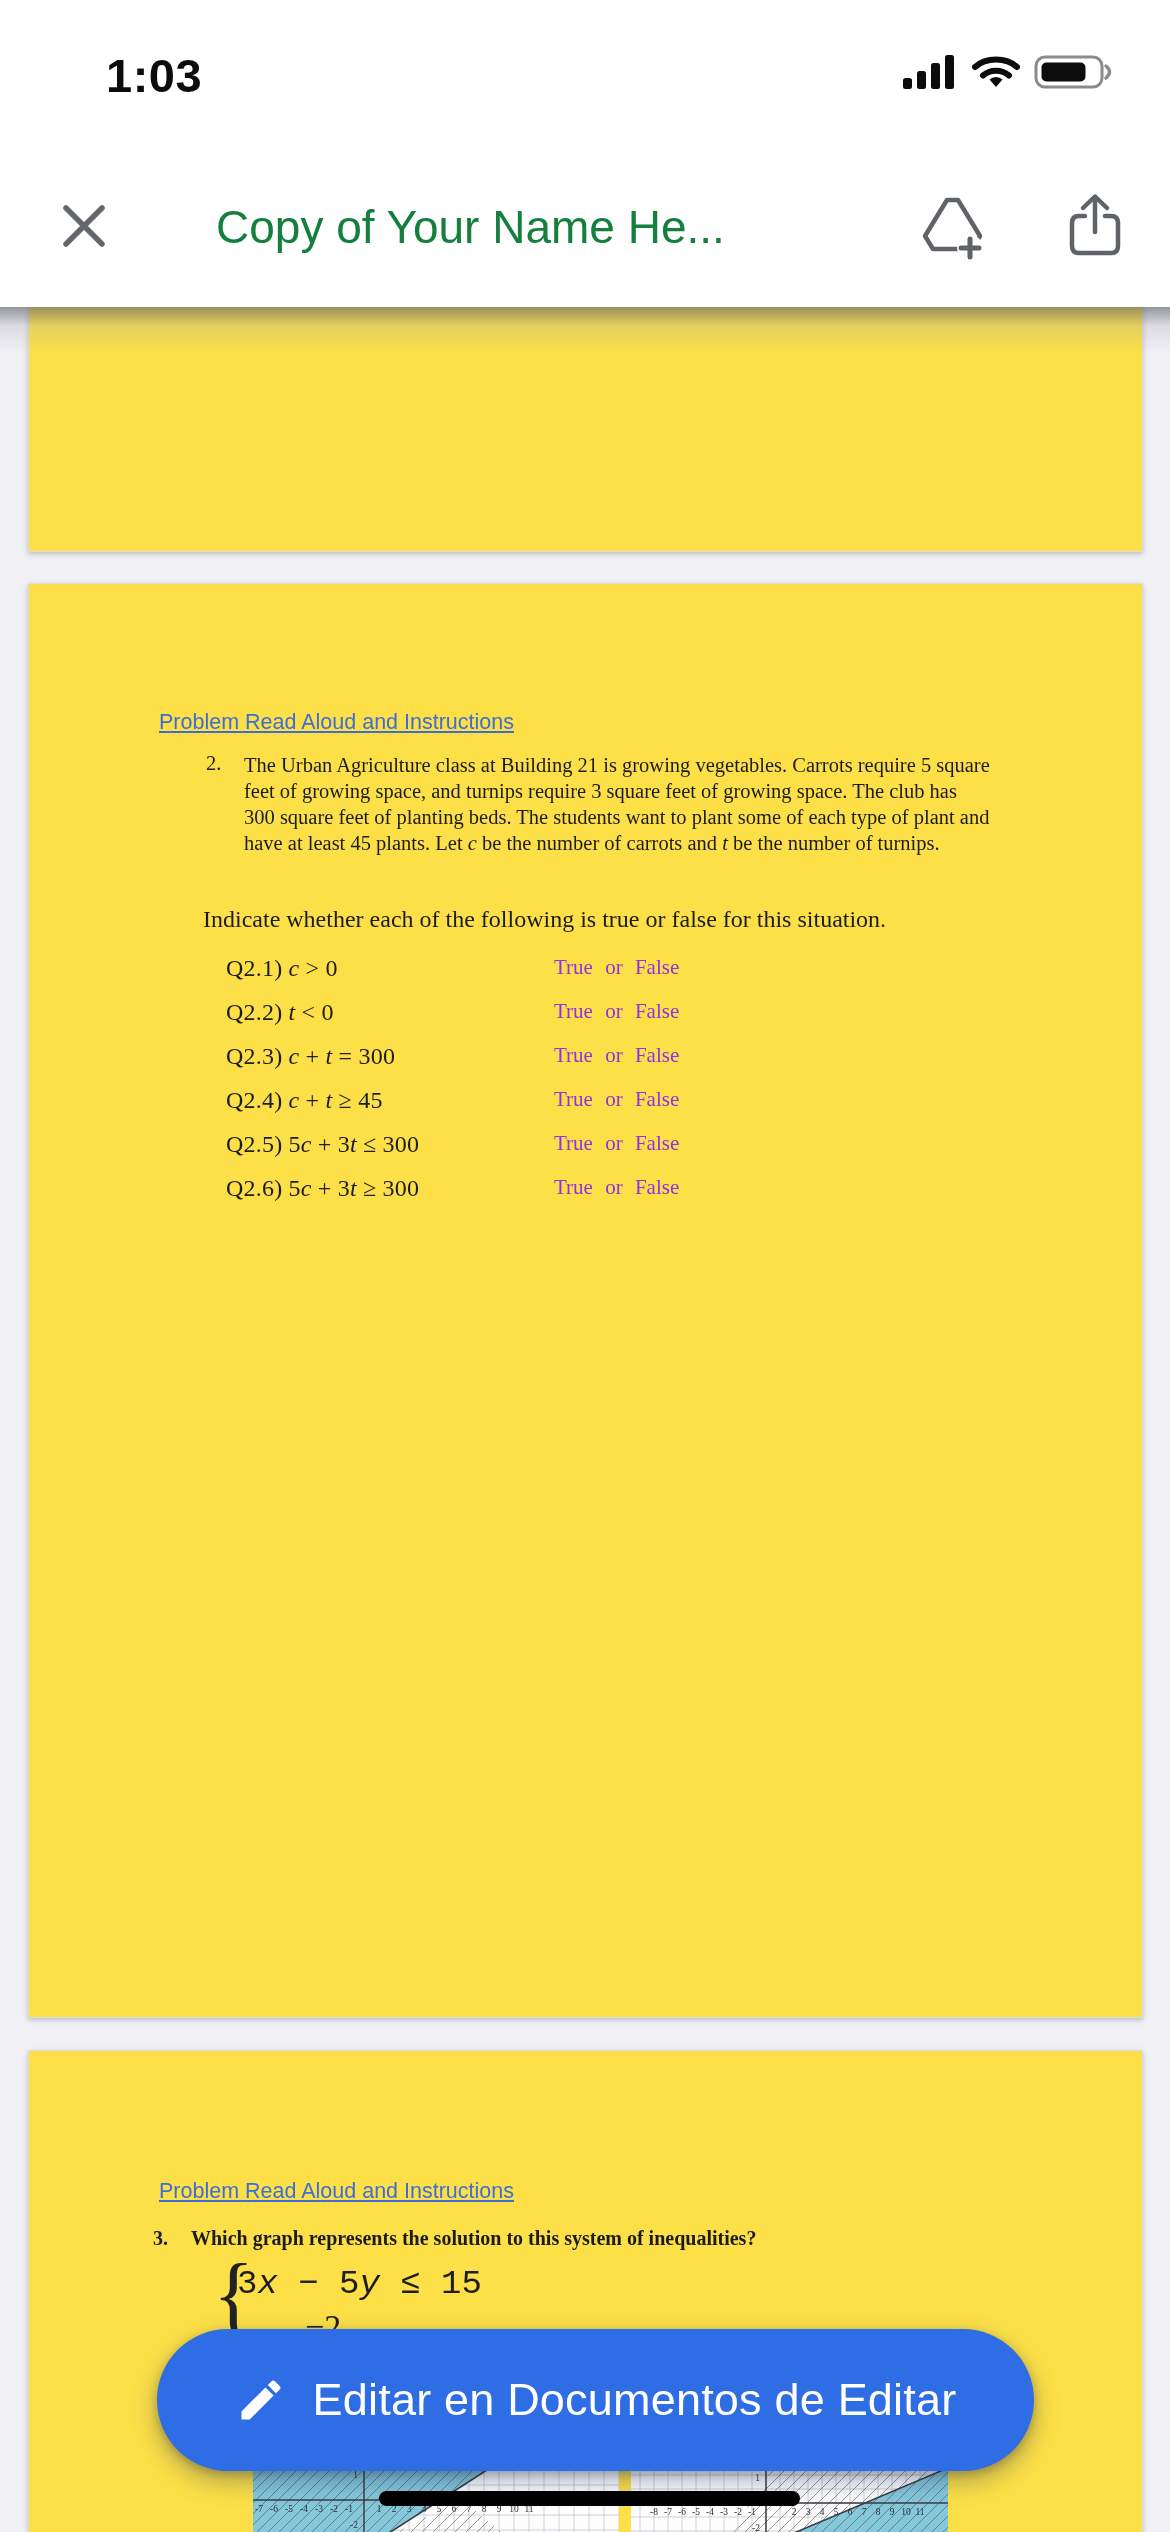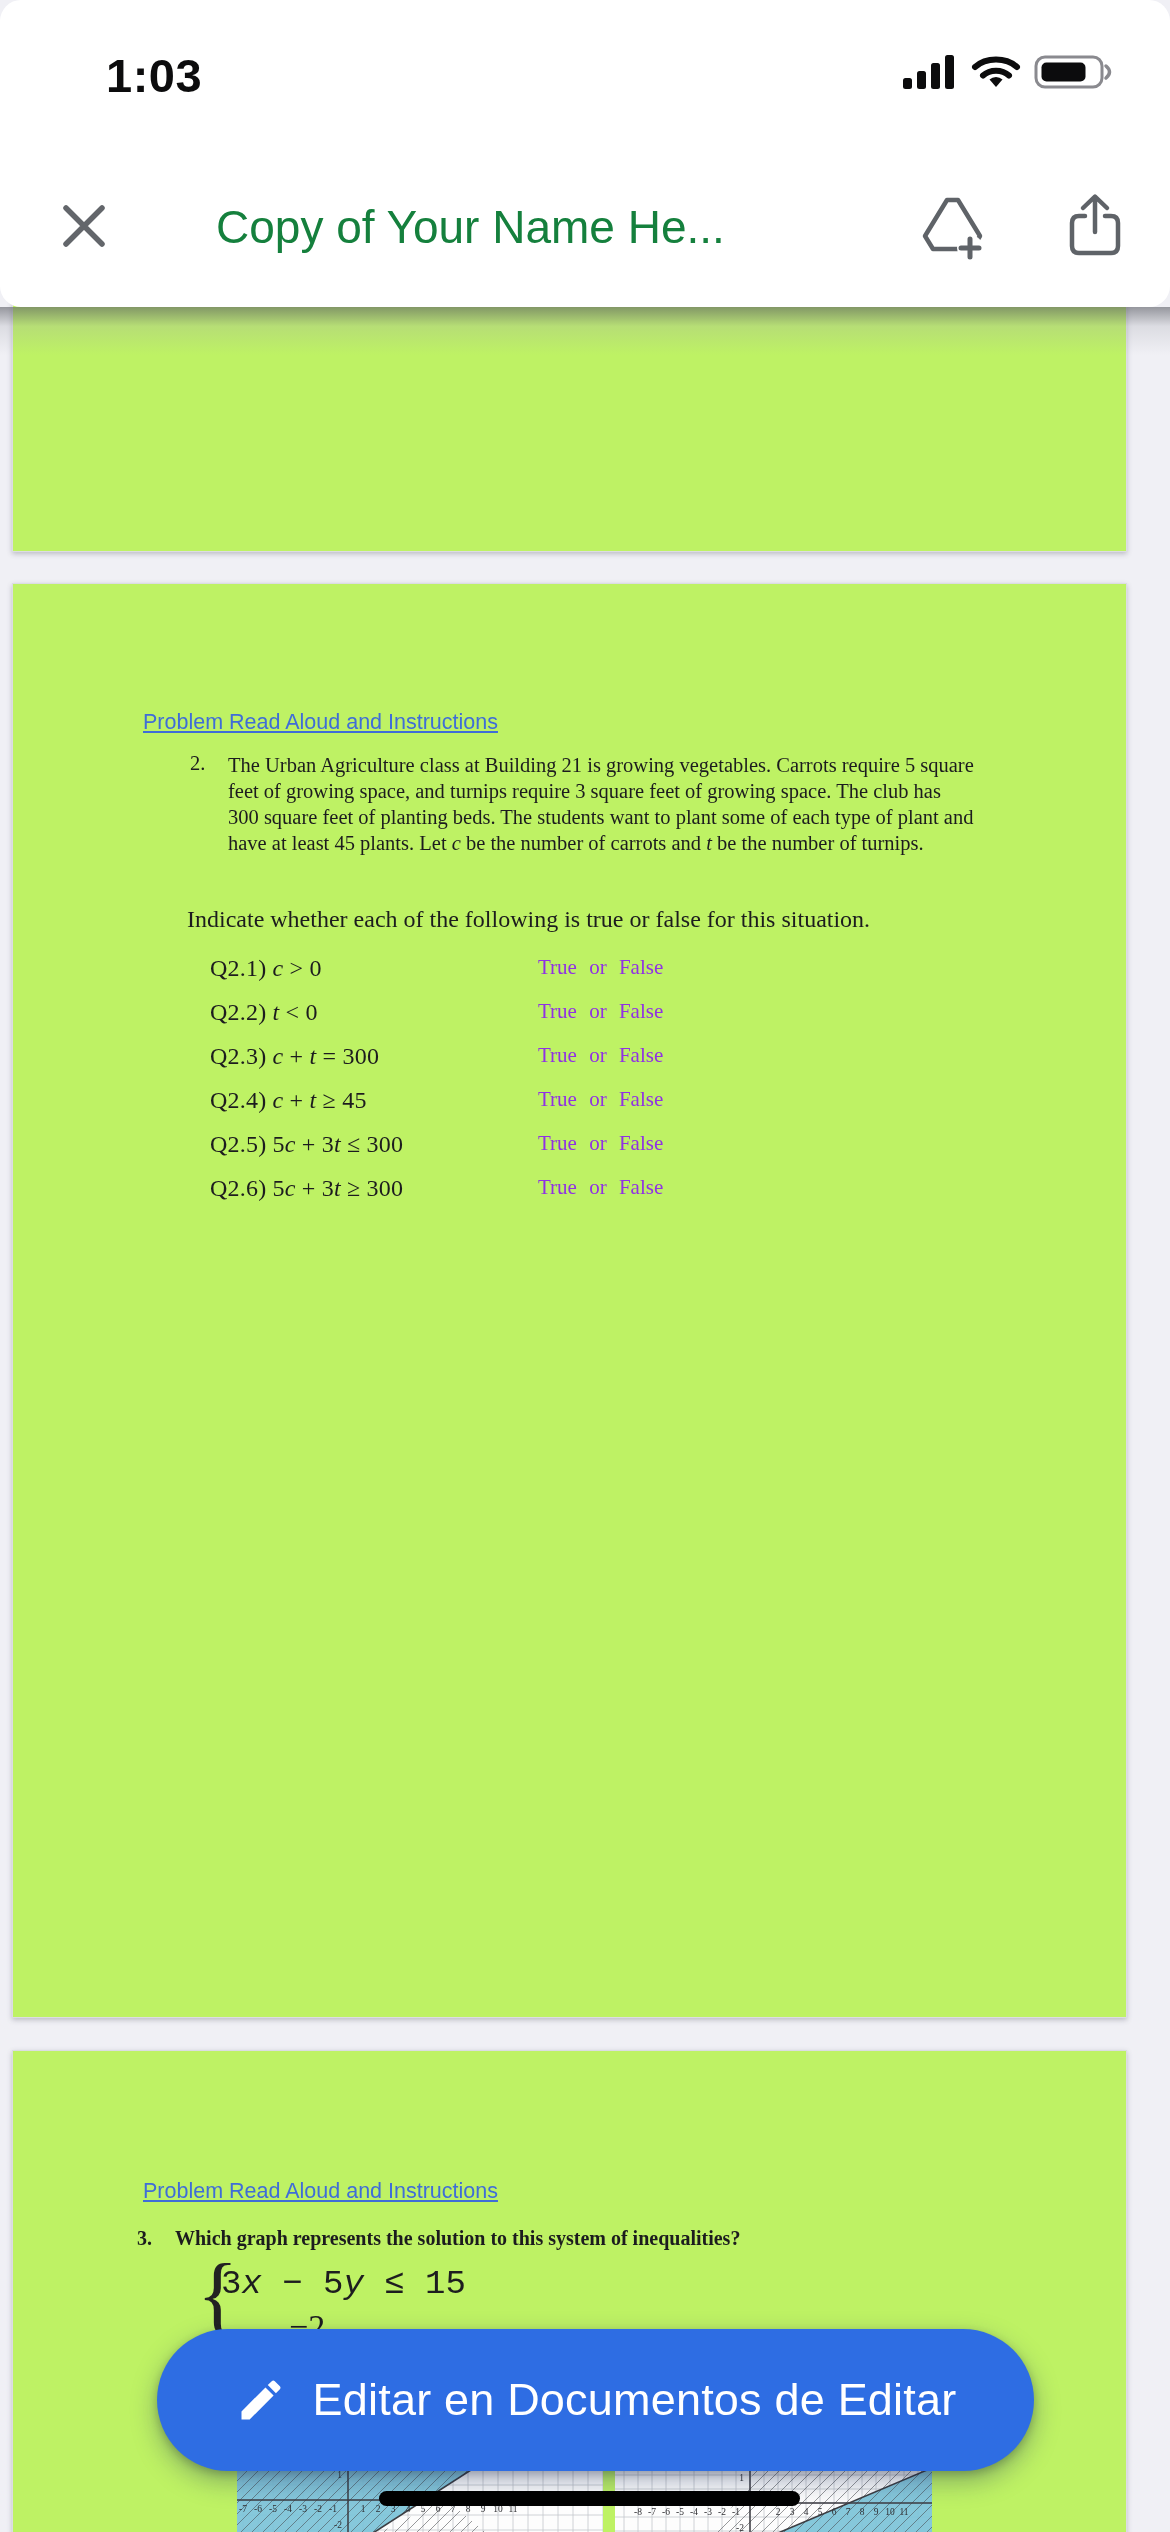--- a/index.html
+++ b/index.html
@@ -3,42 +3,42 @@
 <meta charset="utf-8">
 <style>
   * { margin:0; padding:0; box-sizing:border-box; }
   html,body { background:#333; }
   #screen {
     position:relative; width:1170px; height:2532px; margin:0 auto;
     background:#f0f0f5; overflow:hidden;
     font-family:"Liberation Sans", sans-serif;
   }
   
-  #chrome { position:absolute; left:0; top:0; width:1170px; height:307px; background:#fff; z-index:10;border-radius:21px; }
+  #chrome { position:absolute; left:0; top:0; width:1170px; height:307px; background:#fff; z-index:10; }
   .time { position:absolute; left:106px; top:48px; font-size:47px; font-weight:700; color:#0c0c0d; letter-spacing:.5px; }
   .sicon { position:absolute; }
   #sig { left:903px; top:54px; }
   #wifi { left:971px; top:54px; }
   #batt { left:1034px; top:52px; }
   #close-x { position:absolute; left:60px; top:202px; }
   .hdr-title {
     position:absolute; left:216px; top:200px; width:690px;
     font-size:46px; font-weight:400; color:#15803d;
     white-space:nowrap; overflow:hidden;
   }
   #drive-ic { position:absolute; left:920px; top:194px; }
   #share-ic { position:absolute; left:1066px; top:192px; }
   
   #scroll { position:absolute; left:0; top:307px; width:1170px; height:2225px; background:#f0f0f5; }
   #top-shadow {
     position:absolute; left:0; top:0; width:1170px; height:48px; z-index:4; pointer-events:none;
     background:linear-gradient(to bottom, rgba(94,96,104,.62), rgba(160,162,170,.25) 40%, rgba(255,255,255,0));
   }
   .page {
-    position:absolute; left:12px; width:1115px; background:#bef264;
+    position:absolute; left:28px; width:1115px; background:#fde047;
     border:1px solid #dcdde2; box-shadow:0 2px 5px rgba(70,70,85,.30);
   }
   #page1 { top:-6px; height:251px; border-top:none; }
   #page2 { top:276px; height:1435px; }
   #page3 { top:1743px; height:500px; border-bottom:none; }
   .doclink {
     position:absolute; left:130px;
     font-family:"Liberation Sans", sans-serif; font-size:21.5px; color:#3f6dd8;
     text-decoration:underline; cursor:pointer;
   }

